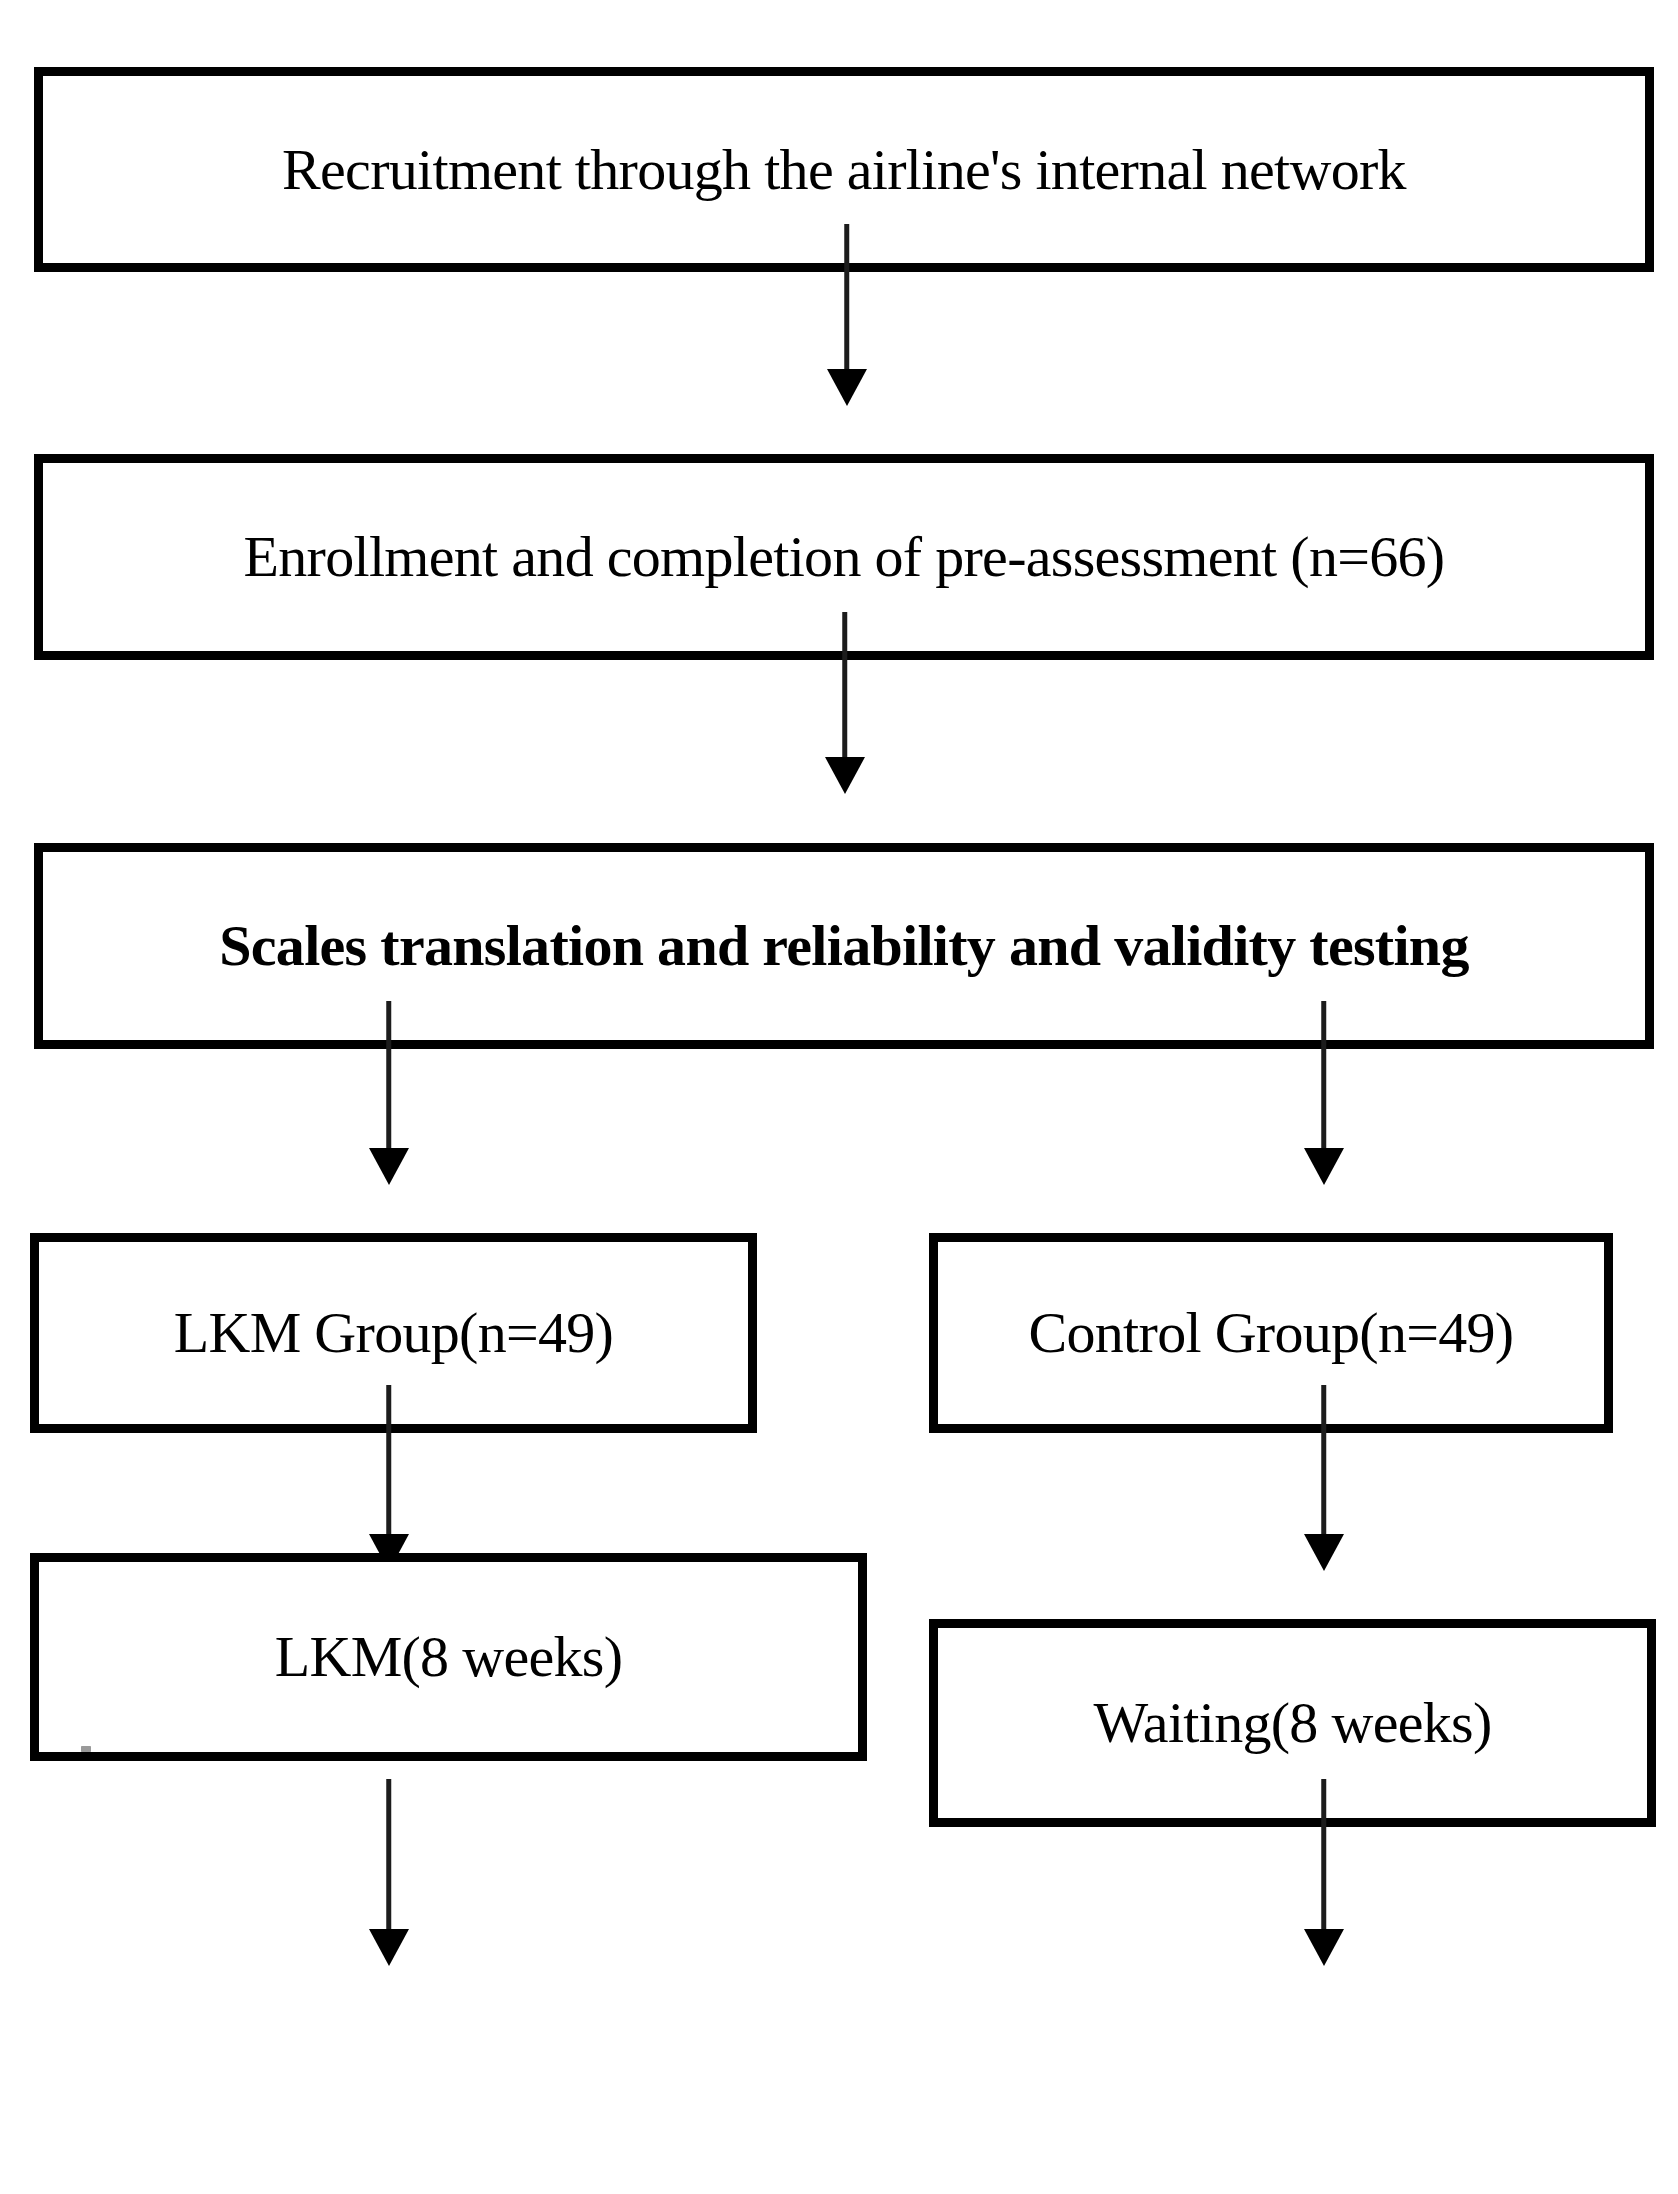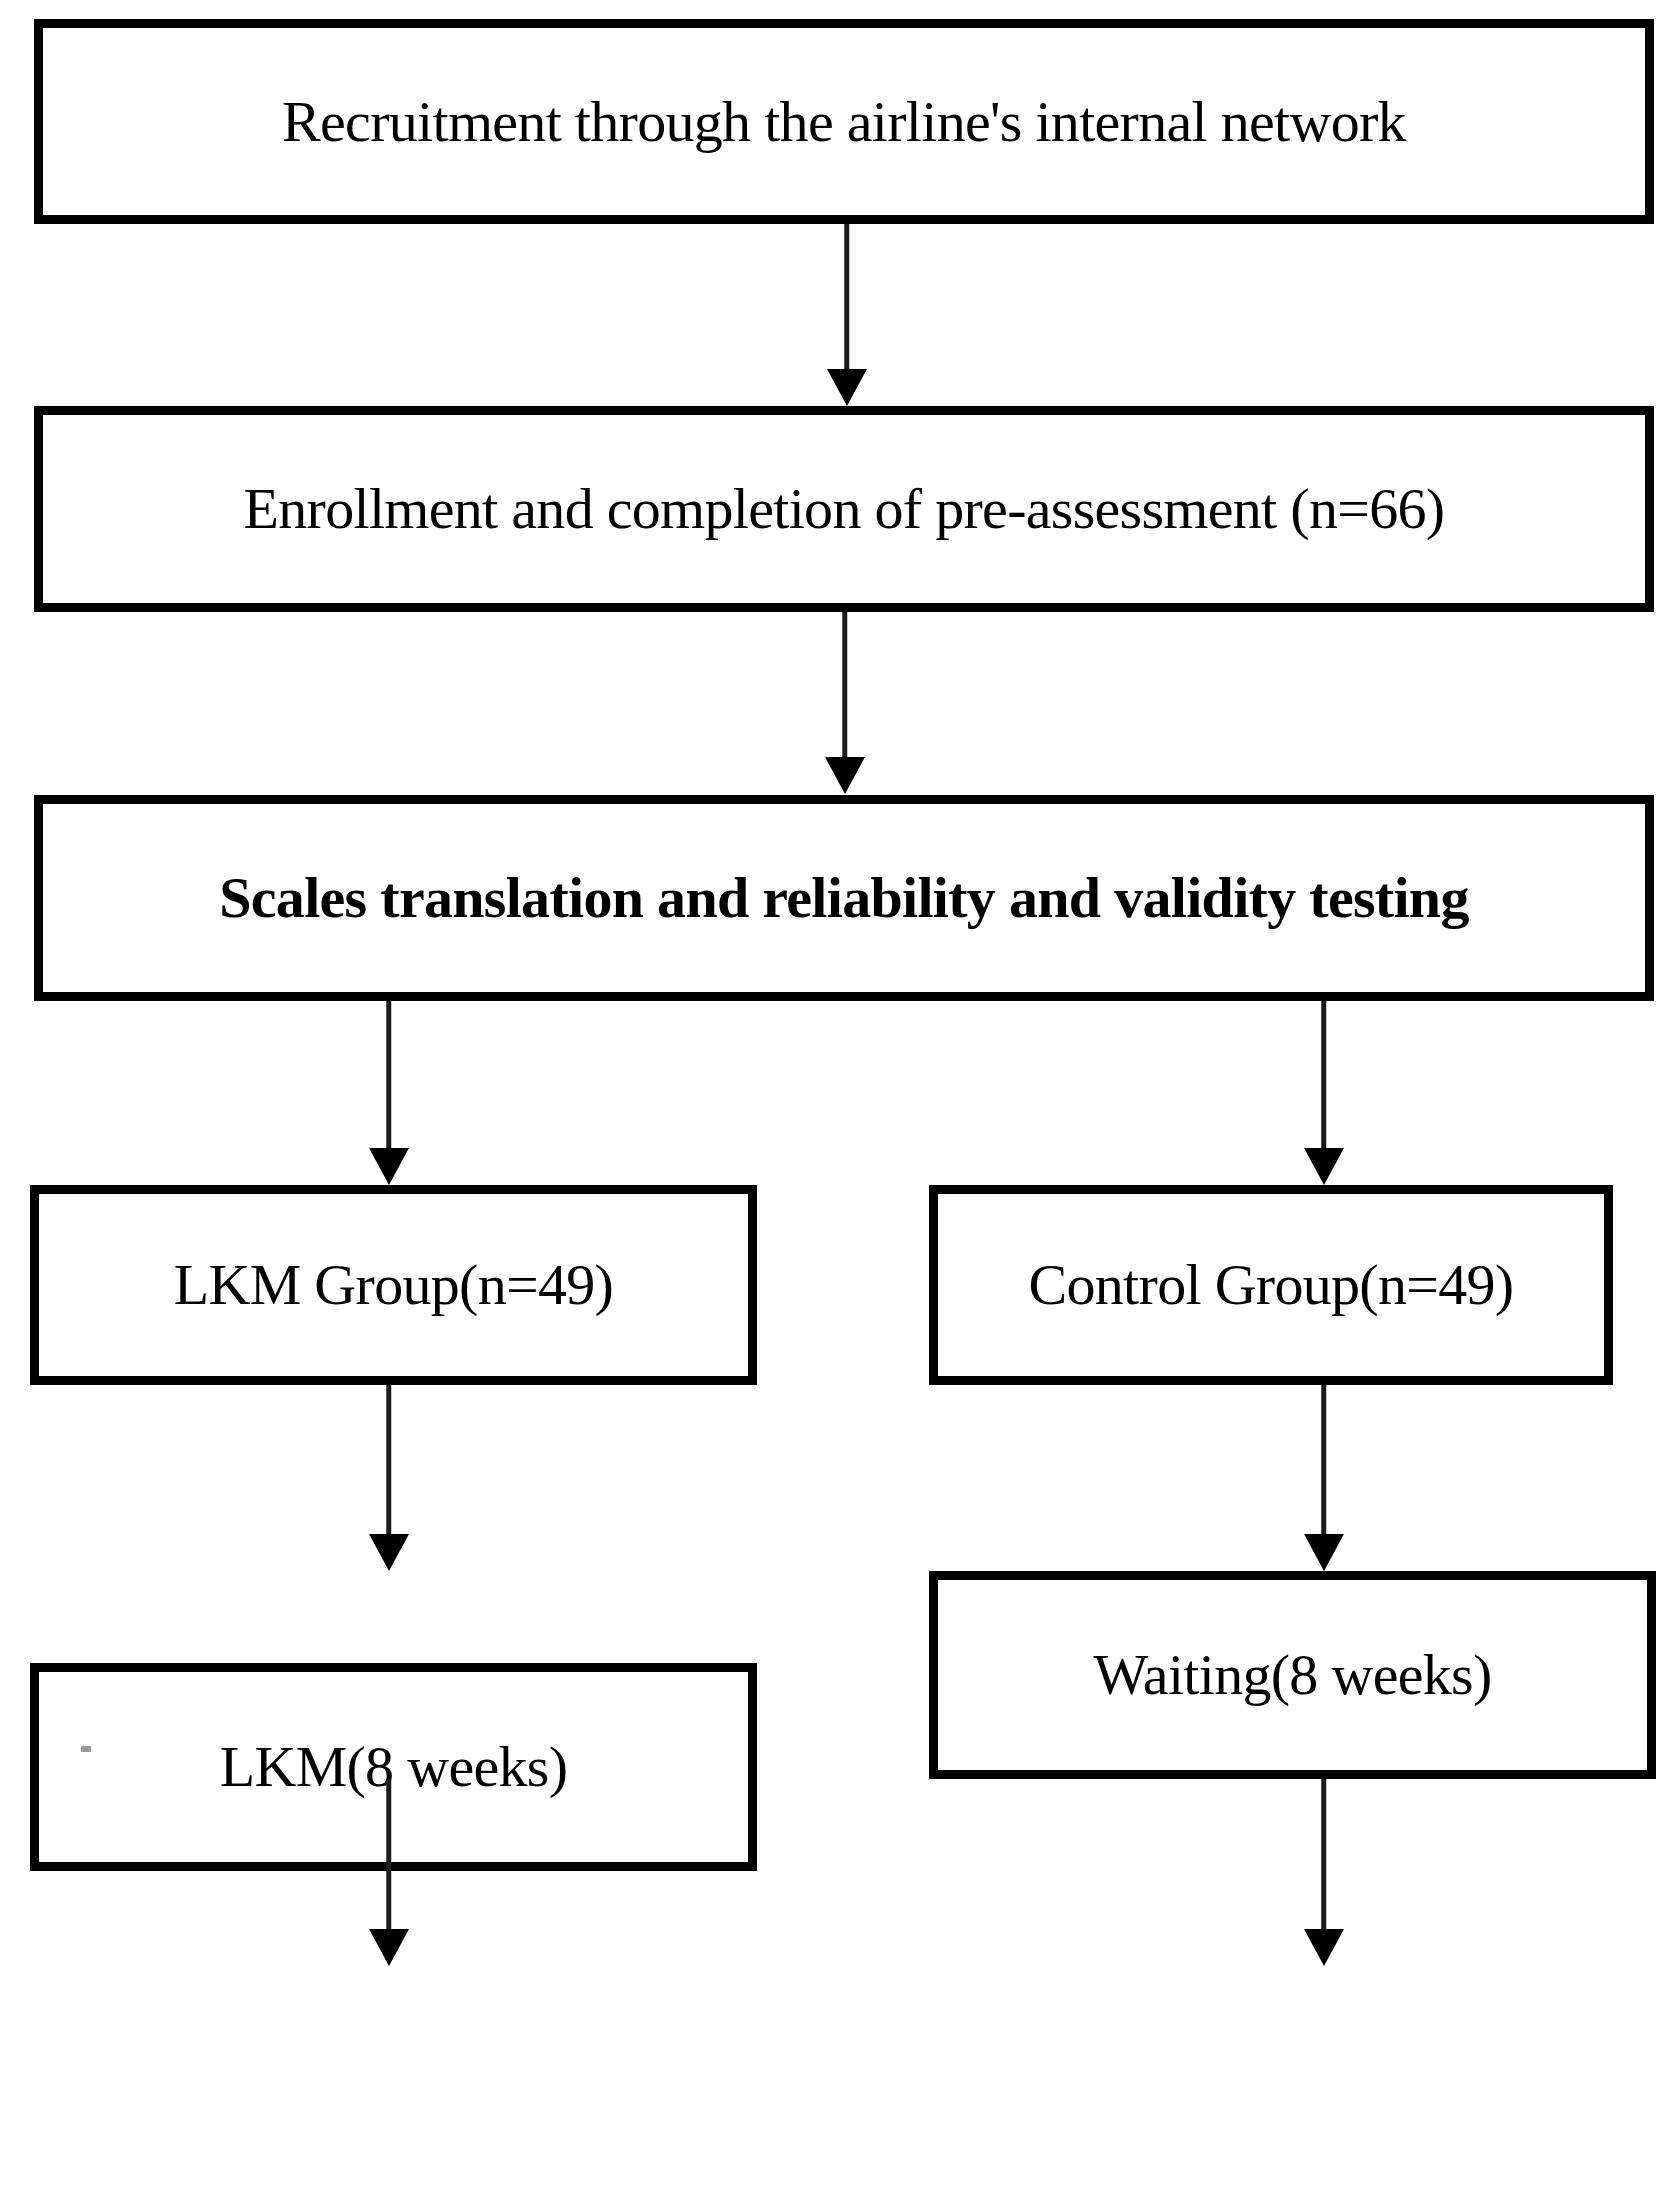--- a/index.html
+++ b/index.html
@@ -19,35 +19,36 @@
   
   .node {
     position: absolute;
     box-sizing: border-box;
     background: #ffffff;
     border: 9px solid #000000;
     display: flex;
     align-items: center;
     justify-content: center;
     text-align: center;
+    margin-top: 48px;
   }
   .node .lbl {
     font-size: 58px;
     line-height: 1.1;
     color: #000000;
     letter-spacing: -0.7px;
     white-space: nowrap;
   }
 
   .n1 { left: 34px;   top: 19px;   width: 1620px; height: 205px; }
   .n2 { left: 34px;   top: 406px;  width: 1620px; height: 206px; }
   .n3 { left: 34px;   top: 795px; width: 1620px; height: 206px; font-weight: bold; }
   .n4 { left: 30px;   top: 1185px; width: 727px; height: 200px; }
   .n5 { left: 929px; top: 1185px; width: 684px; height: 200px; }
-  .n6 { left: 30px;   top: 1663px; width: 727px; height: 208px; }
+  .n6 { left: 30px;   top: 1505px; width: 837px; height: 208px; }
   .n7 { left: 929px; top: 1571px; width: 727px; height: 208px; }
   .n8 { left: 34px;   top: 1968px; width: 1620px; height: 204px; }
 
   
   .arrow {
     position: absolute;
     width: 41px;
   }
   .arrow .shaft {
     position: absolute;

